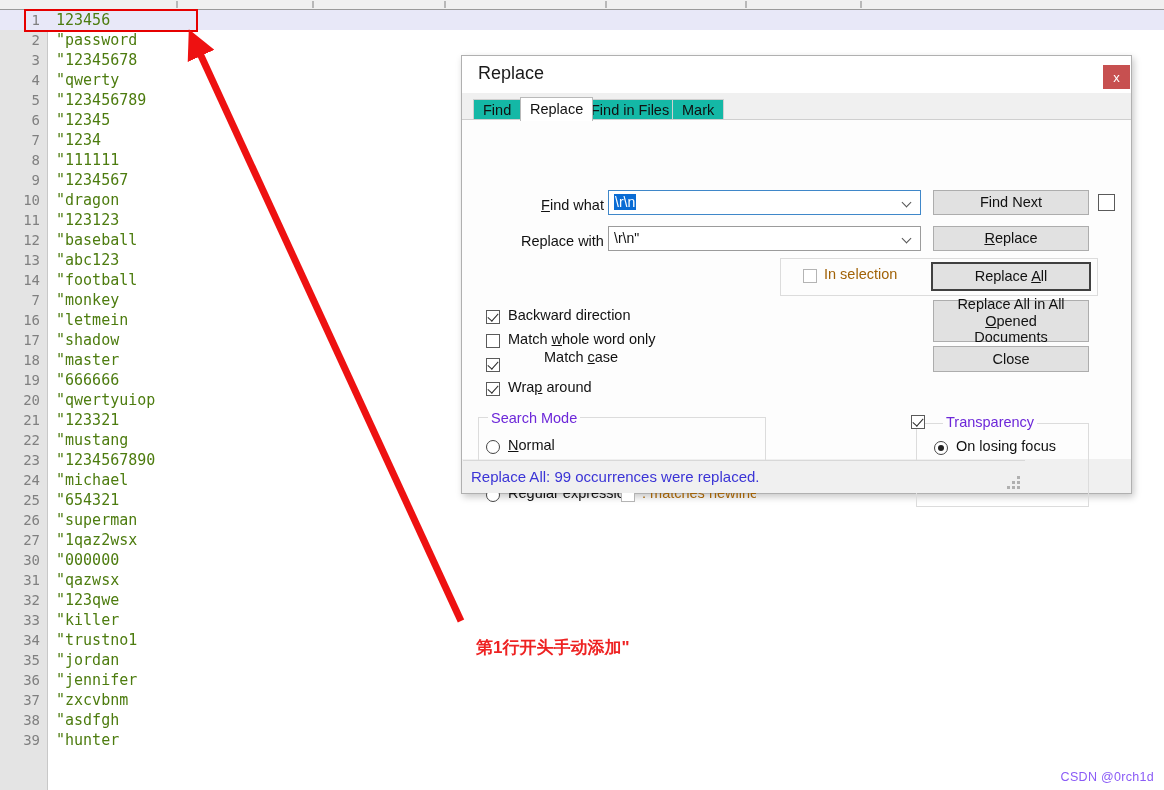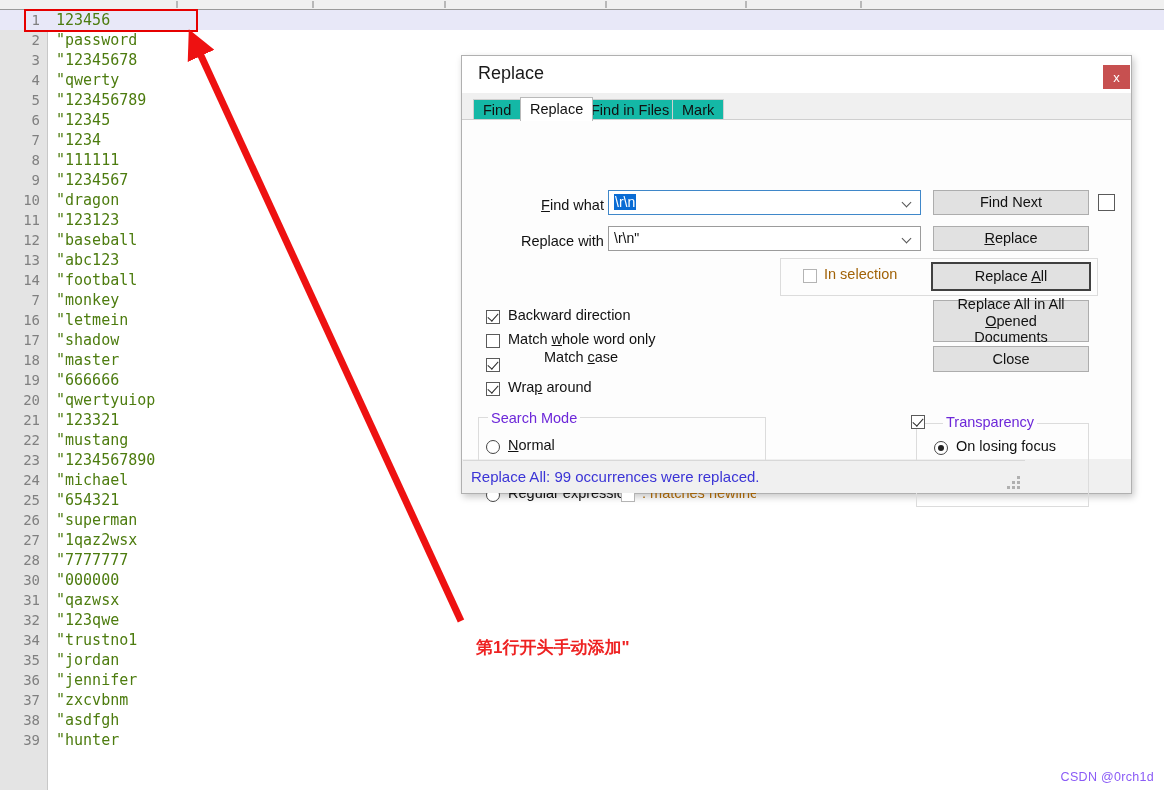--- a/index.html
+++ b/index.html
@@ -248,24 +248,24 @@
       <div class="code-row"><span class="ln">18</span><span class="ctext">"master</span></div>
       <div class="code-row"><span class="ln">19</span><span class="ctext">"666666</span></div>
       <div class="code-row"><span class="ln">20</span><span class="ctext">"qwertyuiop</span></div>
       <div class="code-row"><span class="ln">21</span><span class="ctext">"123321</span></div>
       <div class="code-row"><span class="ln">22</span><span class="ctext">"mustang</span></div>
       <div class="code-row"><span class="ln">23</span><span class="ctext">"1234567890</span></div>
       <div class="code-row"><span class="ln">24</span><span class="ctext">"michael</span></div>
       <div class="code-row"><span class="ln">25</span><span class="ctext">"654321</span></div>
       <div class="code-row"><span class="ln">26</span><span class="ctext">"superman</span></div>
       <div class="code-row"><span class="ln">27</span><span class="ctext">"1qaz2wsx</span></div>
-      <div class="code-row"><span class="ln">28</span><span class="ctext">"7777777</span></div>
       <div class="code-row"><span class="ln">30</span><span class="ctext">"000000</span></div>
       <div class="code-row"><span class="ln">31</span><span class="ctext">"qazwsx</span></div>
       <div class="code-row"><span class="ln">32</span><span class="ctext">"123qwe</span></div>
+      <div class="code-row"><span class="ln">33</span><span class="ctext">"killer</span></div>
       <div class="code-row"><span class="ln">34</span><span class="ctext">"trustno1</span></div>
       <div class="code-row"><span class="ln">35</span><span class="ctext">"jordan</span></div>
       <div class="code-row"><span class="ln">36</span><span class="ctext">"jennifer</span></div>
       <div class="code-row"><span class="ln">37</span><span class="ctext">"zxcvbnm</span></div>
       <div class="code-row"><span class="ln">38</span><span class="ctext">"asdfgh</span></div>
       <div class="code-row"><span class="ln">39</span><span class="ctext">"hunter</span></div>
     </div>
 </div>
 <div id="line1-highlight"></div>
 

